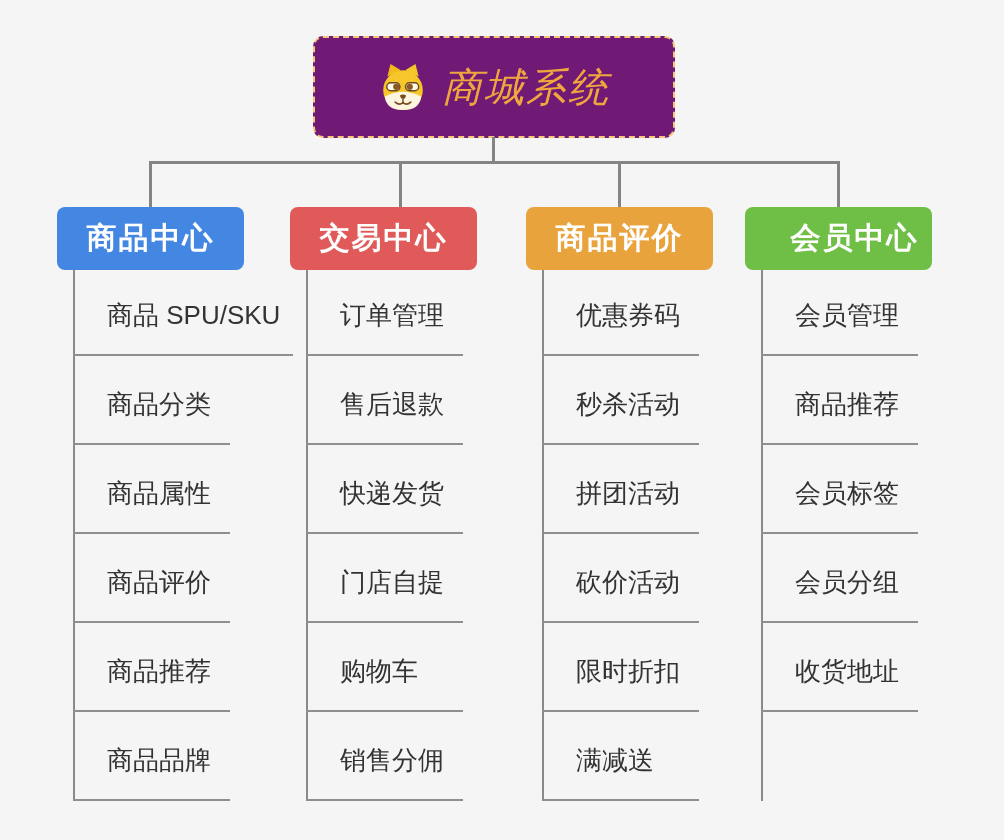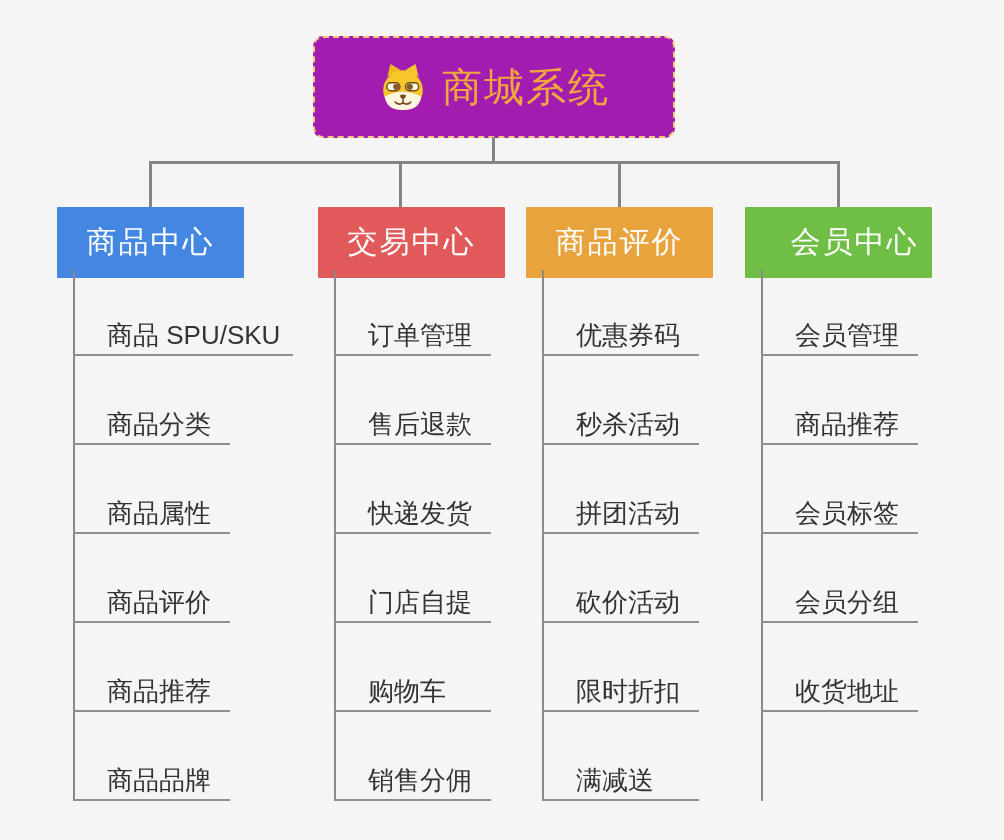--- a/index.html
+++ b/index.html
@@ -11,52 +11,54 @@
     position:relative;
     width:1004px;height:840px;
     background:#f5f5f6;
     overflow:hidden;
     margin:0 auto;
   }
   
   .root-node{
     position:absolute;left:313px;top:36px;
     width:362px;height:102px;
-    background:#a21caf;
+    background:#701a75;
     border:2px dashed #f5c879;
     border-radius:10px;
     box-sizing:border-box;
     display:flex;align-items:center;justify-content:center;
     gap:14px;
+    font-style:italic;
   }
   .root-title{
     font-size:40px;
     color:#f0a63e;
     font-weight:500;
     letter-spacing:2px;
     line-height:1;
   }
   .dog-icon{width:50px;height:50px;display:block;}
   
   .line{position:absolute;background:#848484;}
   .stem{left:492px;top:137px;width:3px;height:27px;}
   .hline{left:149px;top:161px;width:691px;height:3px;border-radius:2px;}
   .drop{top:161px;width:3px;height:47px;}
   .drop-0{left:149px}.drop-1{left:399px}.drop-2{left:618px}.drop-3{left:837px}
   
   .branch{position:absolute;top:207px;width:250px;height:600px;}
-  .branch-0{left:57px}.branch-1{left:318px}.branch-2{left:526px}.branch-3{left:745px}
+  .branch-0{left:57px}.branch-1{left:290px}.branch-2{left:526px}.branch-3{left:745px}
   .branch-header{
-    width:187px;height:71px;
-    border-radius:1px;
+    width:187px;height:63px;
+    border-radius:8px;
     color:#ffffff;
     font-size:30px;
     letter-spacing:2px;
     display:flex;align-items:center;justify-content:center;
     box-sizing:border-box;
+    font-weight:bold;
   }
   .trunk{
     position:absolute;left:16px;top:63px;
     width:2px;height:531px;
     background:#8a8a8a;
   }
   .leaves{
     list-style:none;margin:0;padding:0;
     position:absolute;left:16px;top:60px;
   }
@@ -67,21 +69,21 @@
     min-width:110px;
     padding:0 13px 0 34px;
     box-sizing:content-box;
     display:flex;align-items:flex-end;
     white-space:nowrap;
   }
   .leaf-text{
     font-size:26px;
     color:#333333;
     line-height:1;
-    padding-bottom:6px;
+    padding-bottom:26px;
   }
 </style>
 </head>
 <body>
 
 <div class="canvas">
 
   <div class="root-node">
     <span>
       <svg class="dog-icon" viewBox="0 0 48 48" aria-hidden="true">

